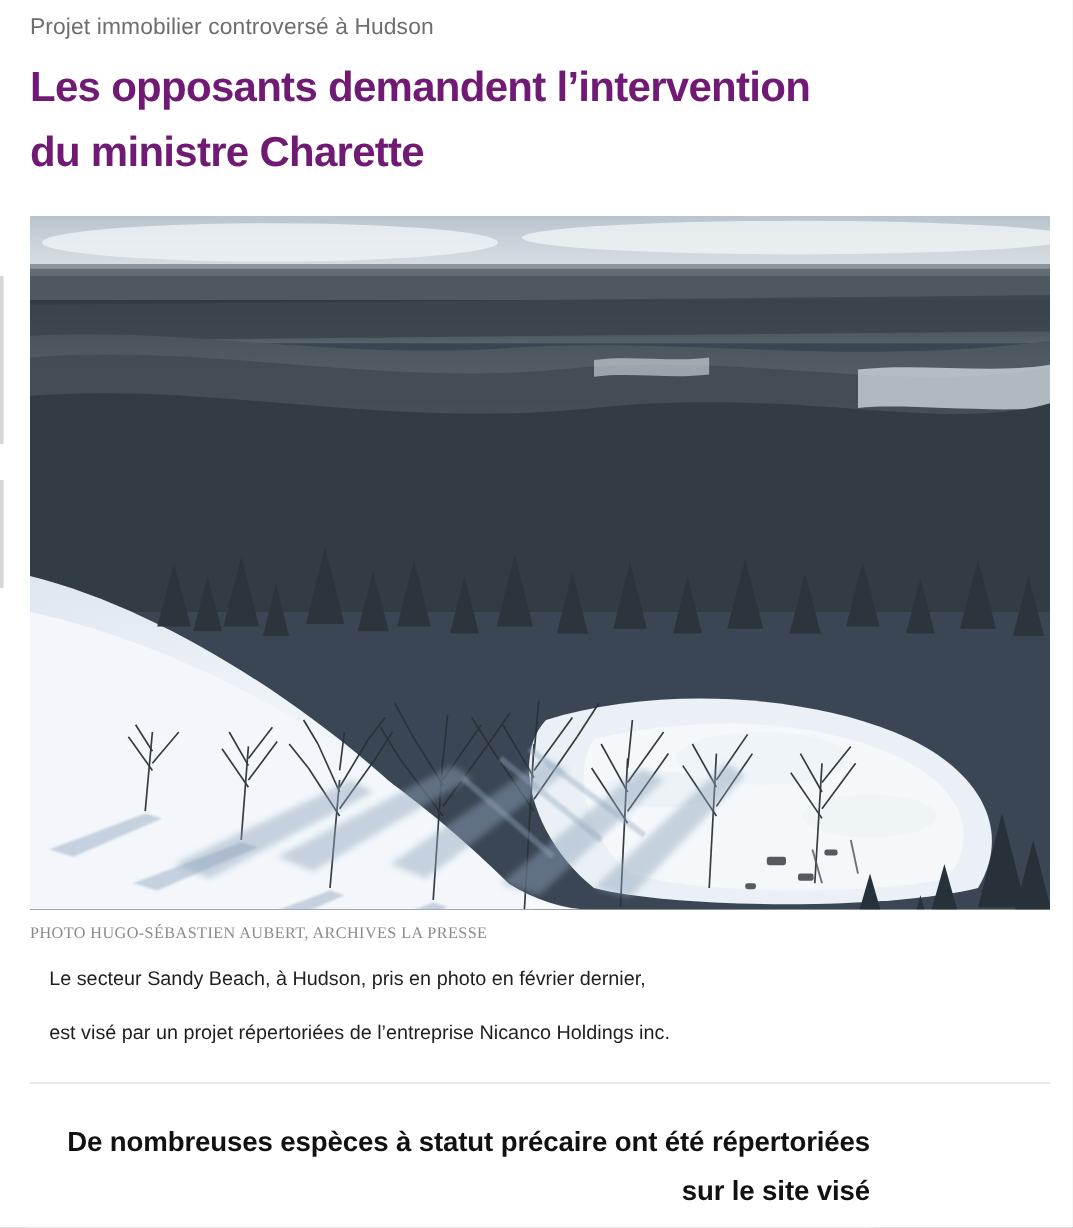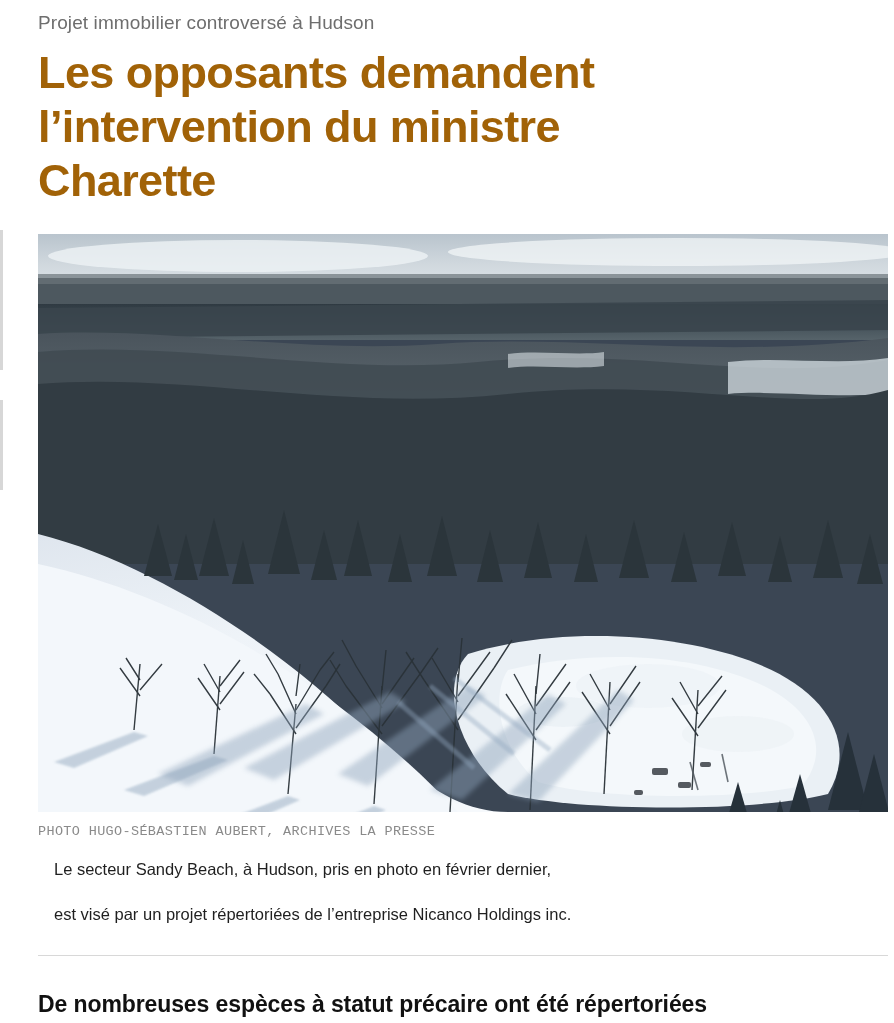--- a/index.html
+++ b/index.html
@@ -13,40 +13,40 @@
     overflow: hidden;
     font-family: "Liberation Sans", sans-serif;
     color: #1a1a1a;
   }
   .page {
     position: relative;
     width: 750px;
     height: 1023px;
     background: #ffffff;
     box-sizing: border-box;
-    padding: 0 38px;
+    padding: 0 25px;
     border-radius: 25px;
   }
   .kicker {
     font-family: "Liberation Sans", sans-serif;
     font-size: 19px;
     line-height: 26px;
     color: #6e6e6e;
     letter-spacing: 0.1px;
     padding-top: 10px;
     margin: 0 0 10px 0;
     font-weight: 400;
   }
   .headline {
     font-family: "Liberation Sans", sans-serif;
     font-weight: 700;
-    font-size: 45px;
+    font-size: 35px;
     line-height: 54px;
     letter-spacing: -0.6px;
-    color: #a16207;
+    color: #701a75;
     margin: 0 0 26px 0;
     max-width: 830px;
   }
   .figure {
     margin: 0;
     padding: 0;
     width: 850px;
     position: relative;
   }
   .photo {
@@ -56,21 +56,21 @@
     position: relative;
     overflow: hidden;
     background: #3b4654;
   }
   .photo svg {
     display: block;
     width: 850px;
     height: 578px;
   }
   .credit {
-    font-family: Liberation Mono, monospace;
+    font-family: Liberation Serif, serif;
     font-size: 13.5px;
     letter-spacing: 0.35px;
     color: #8a8a8a;
     margin: 12px 0 10px 0;
     text-transform: uppercase;
   }
   .caption {
     font-family: "Liberation Sans", sans-serif;
     font-size: 16.5px;
     line-height: 29px;
@@ -86,20 +86,21 @@
   }
   .subhead {
     font-family: "Liberation Sans", sans-serif;
     font-weight: 700;
     font-size: 23px;
     line-height: 41px;
     color: #111111;
     letter-spacing: -0.1px;
     margin: 28px 0 0 0;
     max-width: 830px;
+    text-align: right;
   }
   
   .edge-rail {
     position: absolute;
     left: 0;
     width: 3px;
     background: #d7d7d7;
   }
 </style>
 </head>

